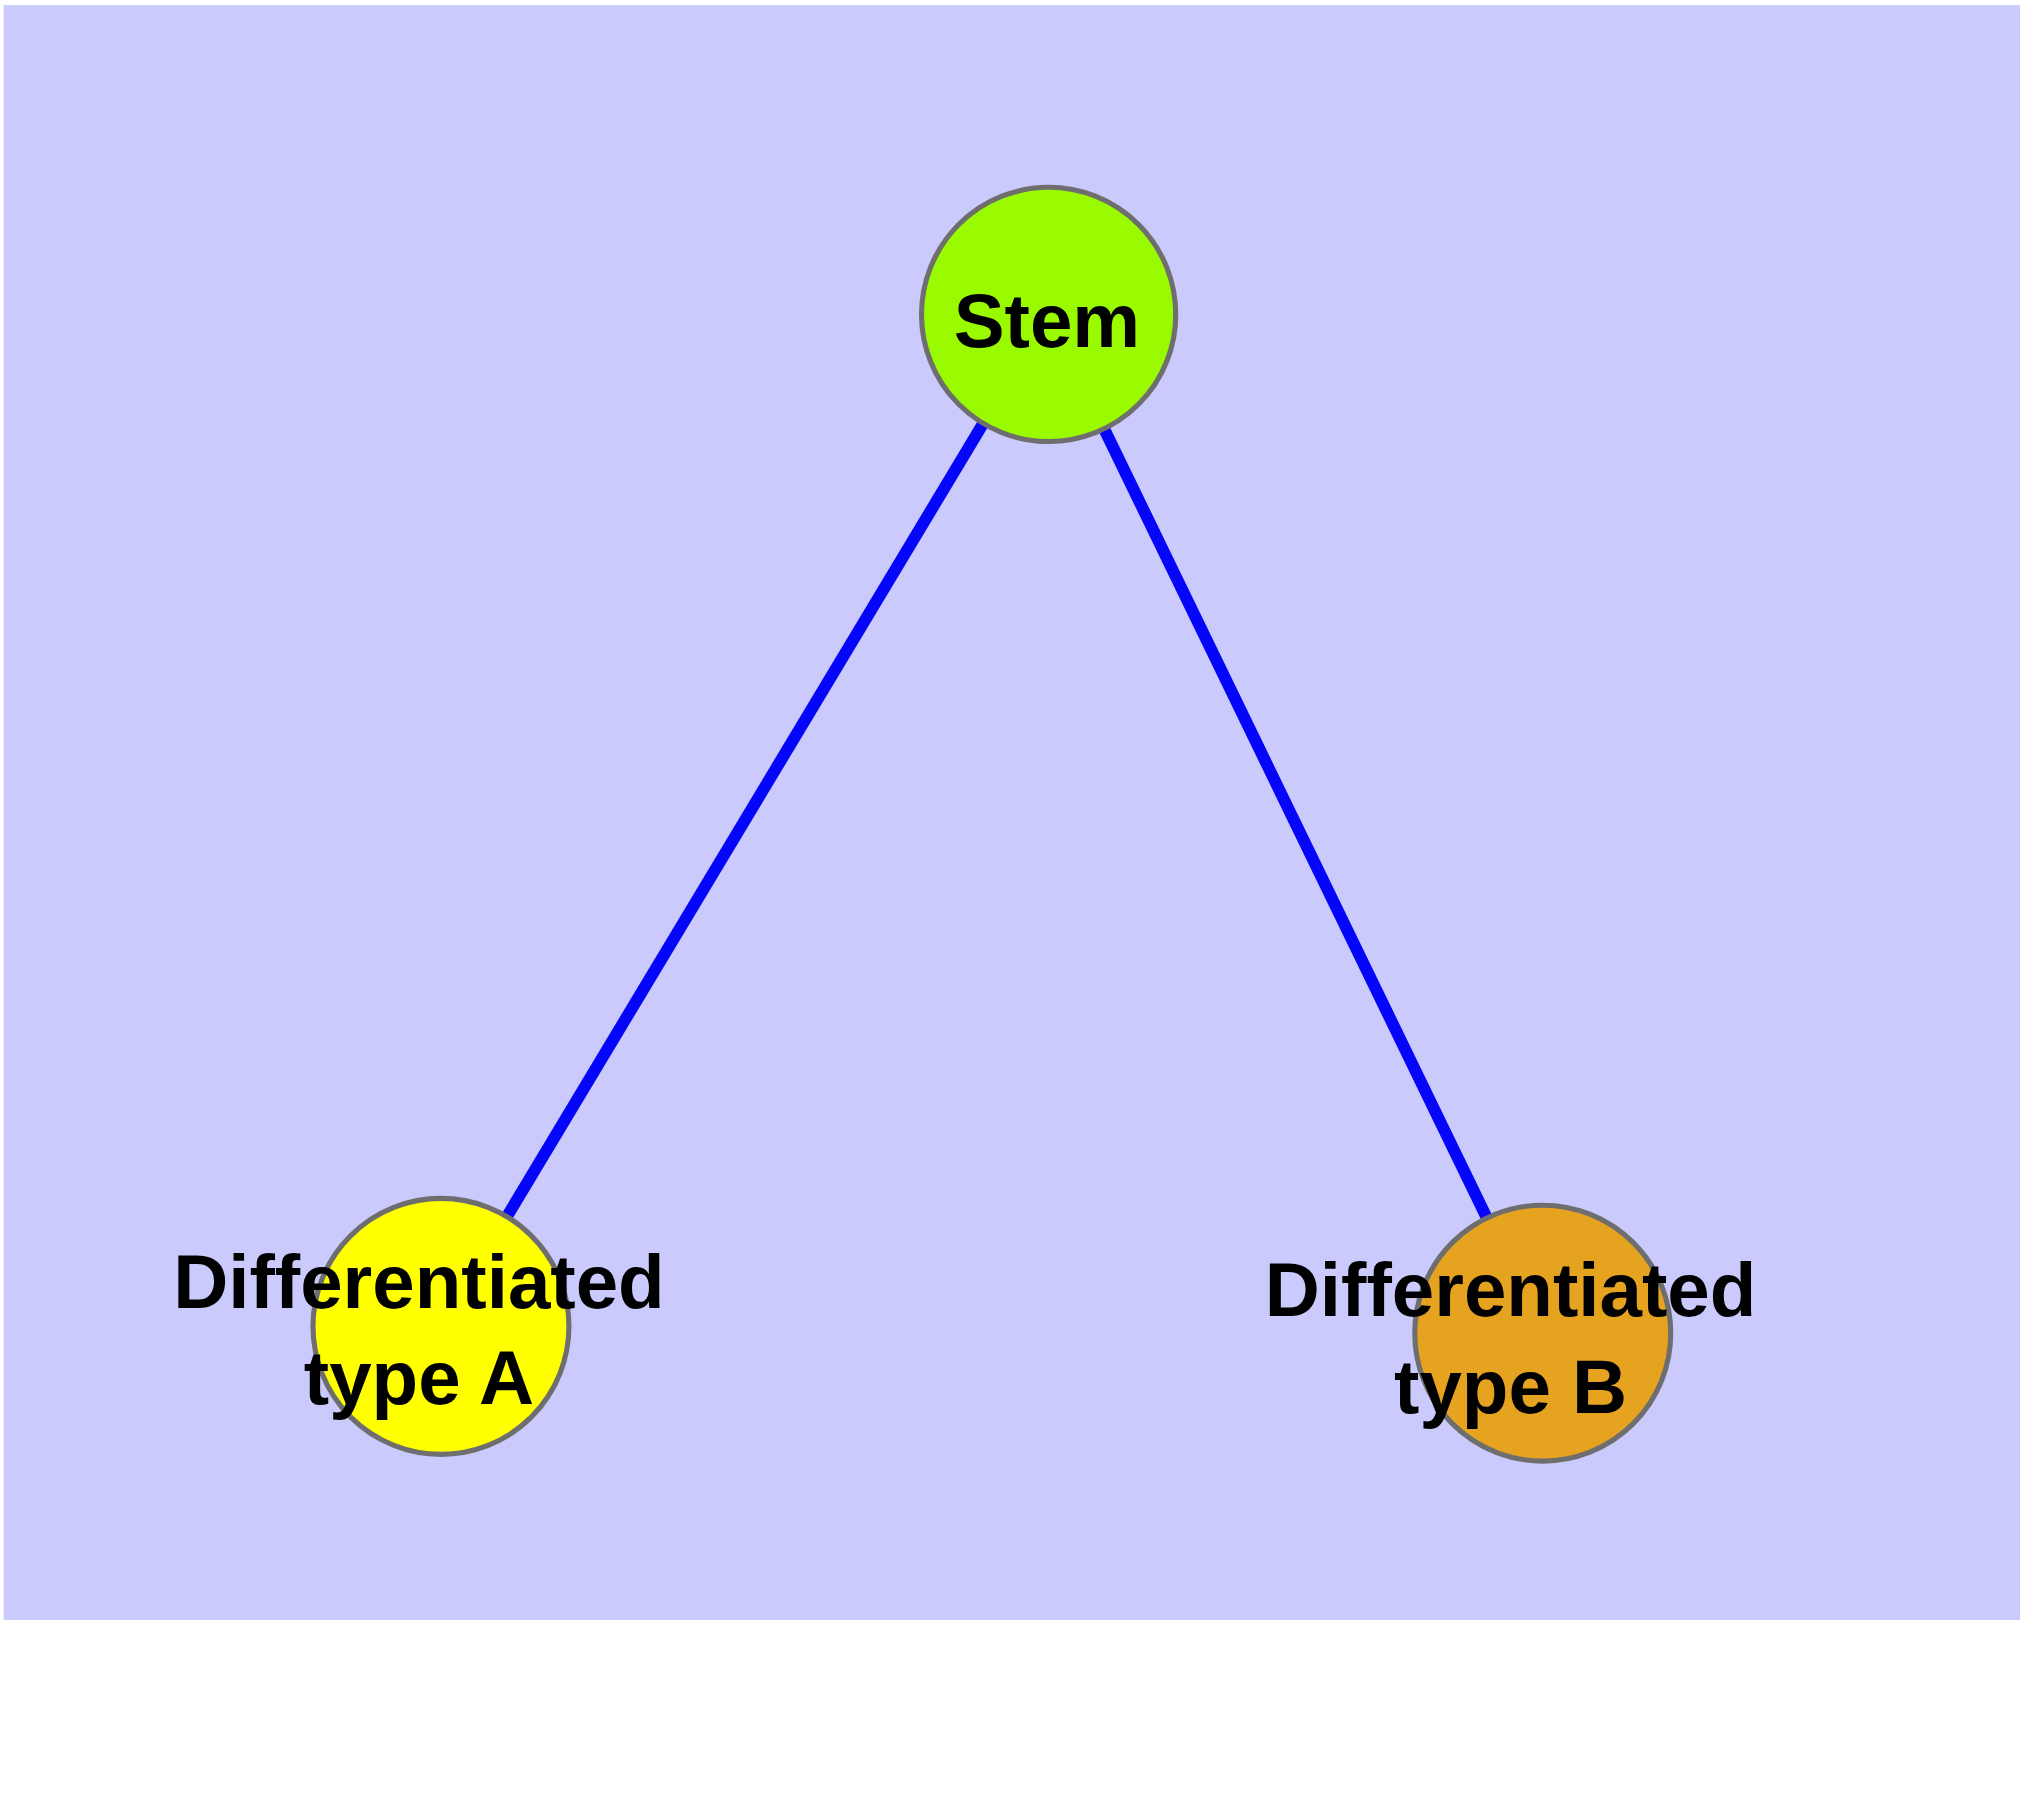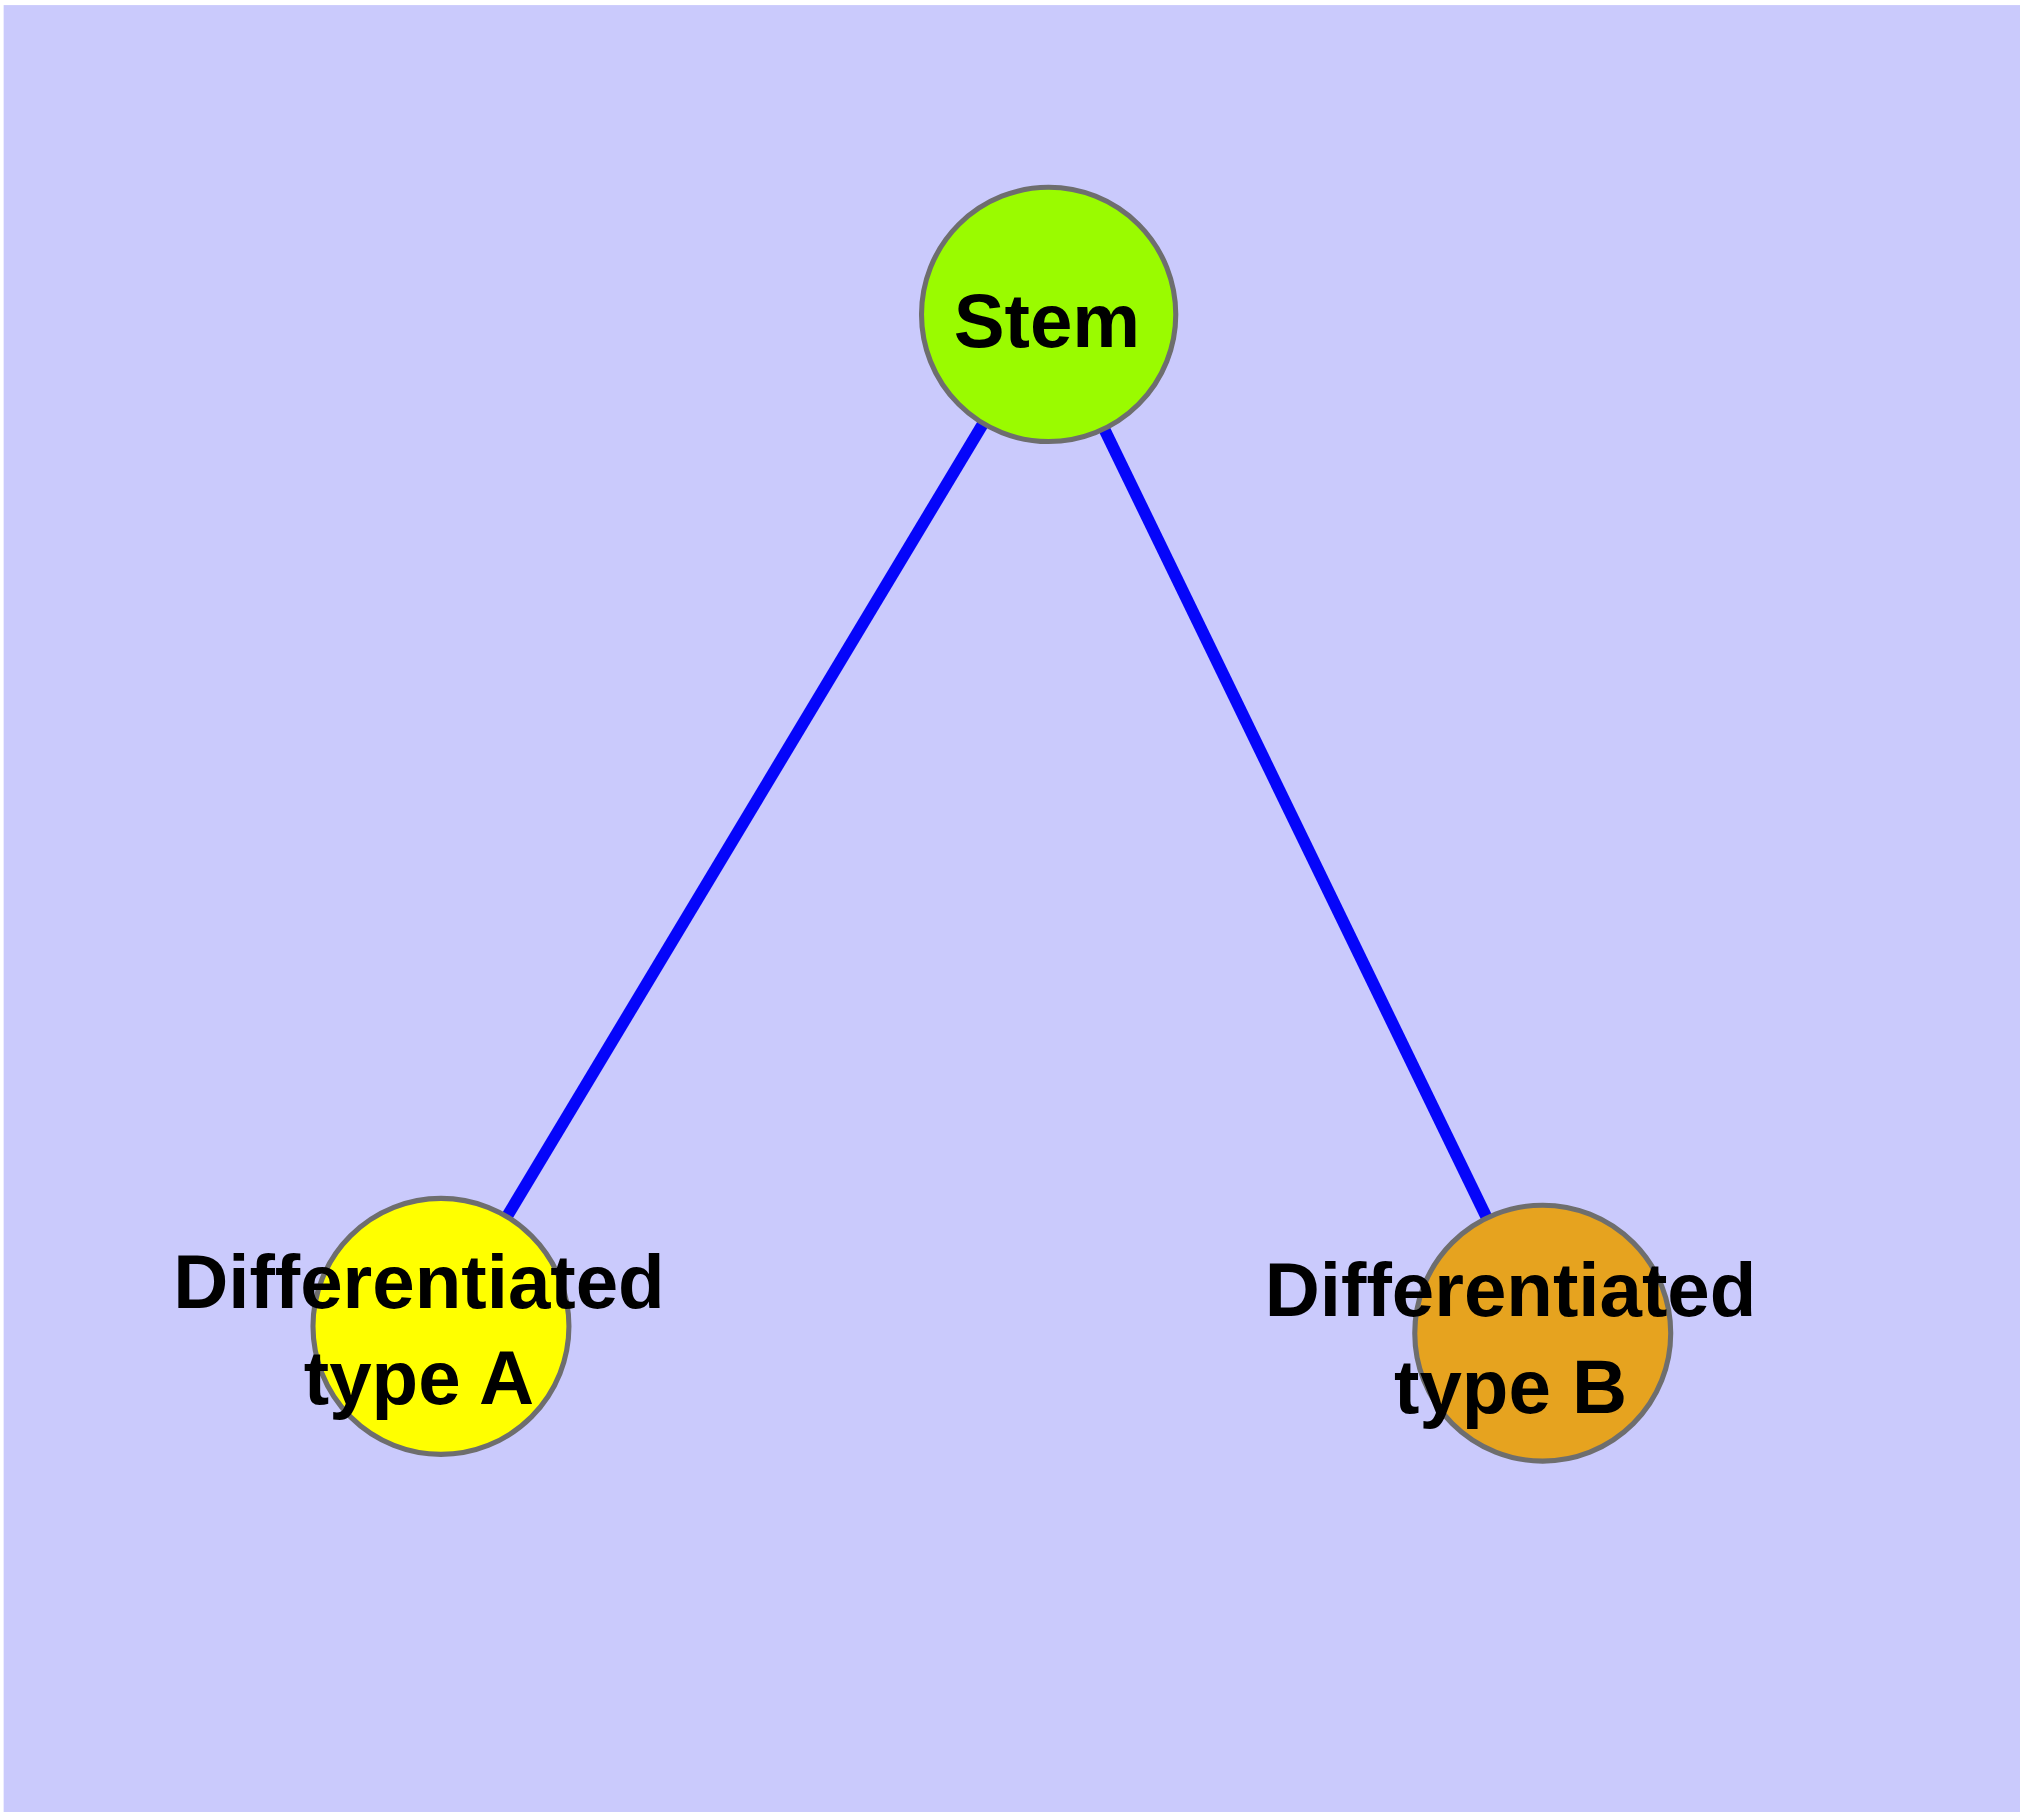--- a/index.html
+++ b/index.html
@@ -3,21 +3,21 @@
 <meta charset="utf-8">
 <style>
   html, body {
     margin: 0;
     padding: 0;
     background: #ffffff;
   }
   .stage {
     position: relative;
     width: 2021px;
-    height: 1812px;
+    height: 1620px;
     overflow: hidden;
     font-family: "Liberation Sans", sans-serif;
     text-decoration: underline;
   }
   svg { display: block; }
   .node-label {
     font-family: "Liberation Sans", sans-serif;
     font-weight: bold;
     font-size: 90px;
     text-anchor: middle;

